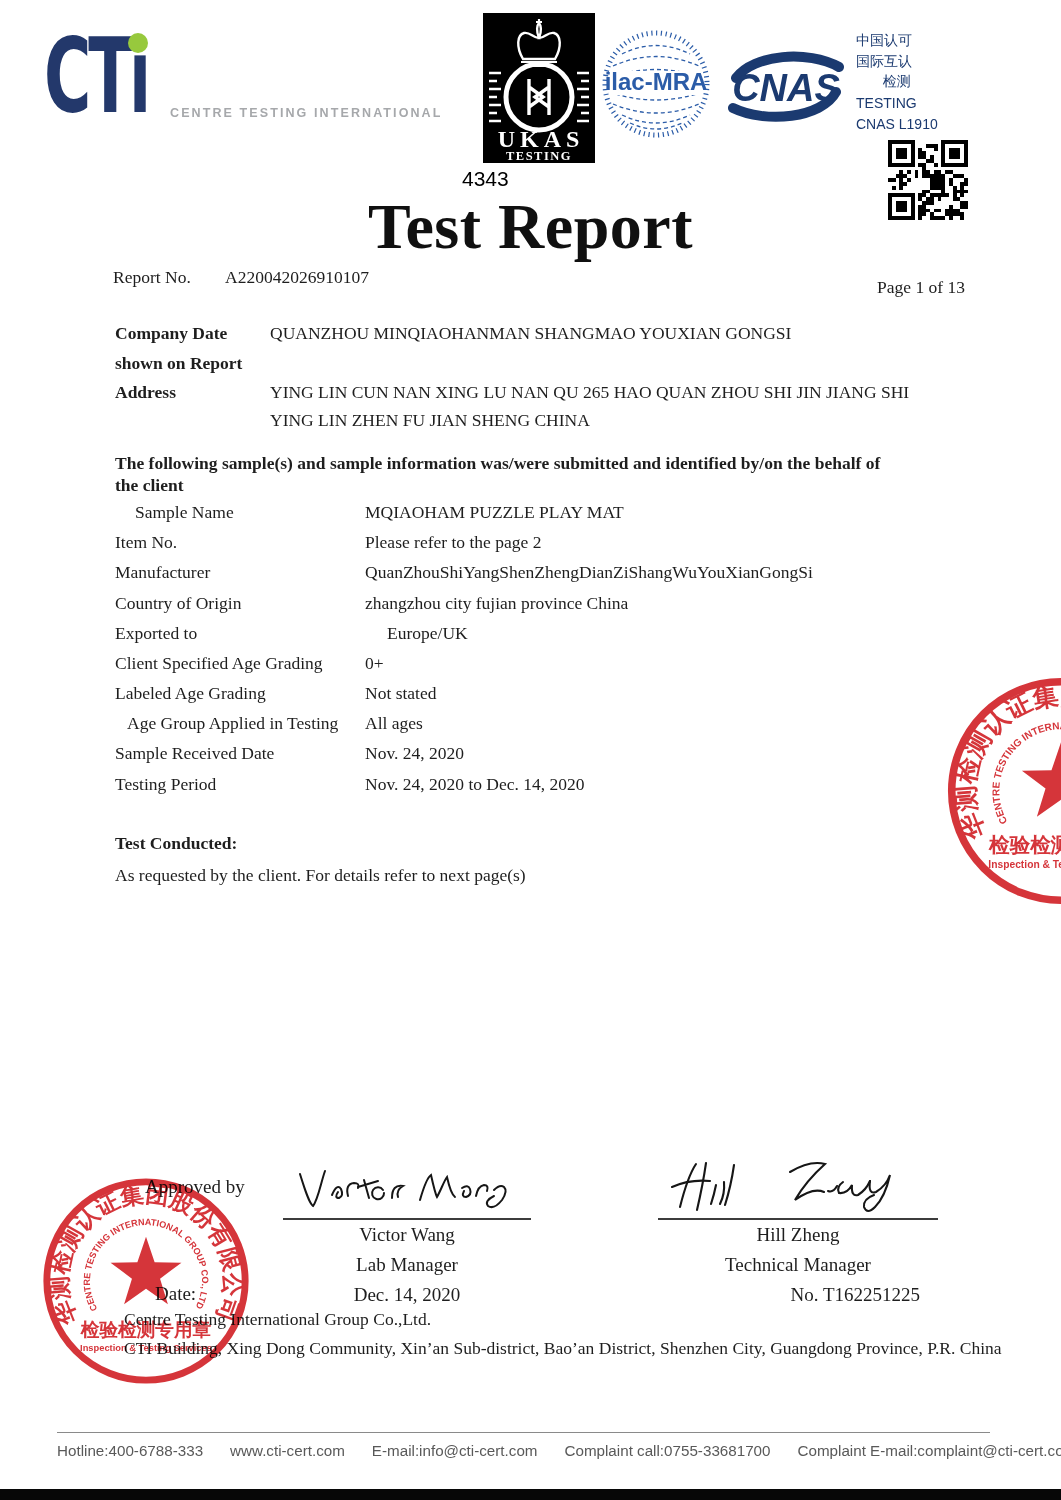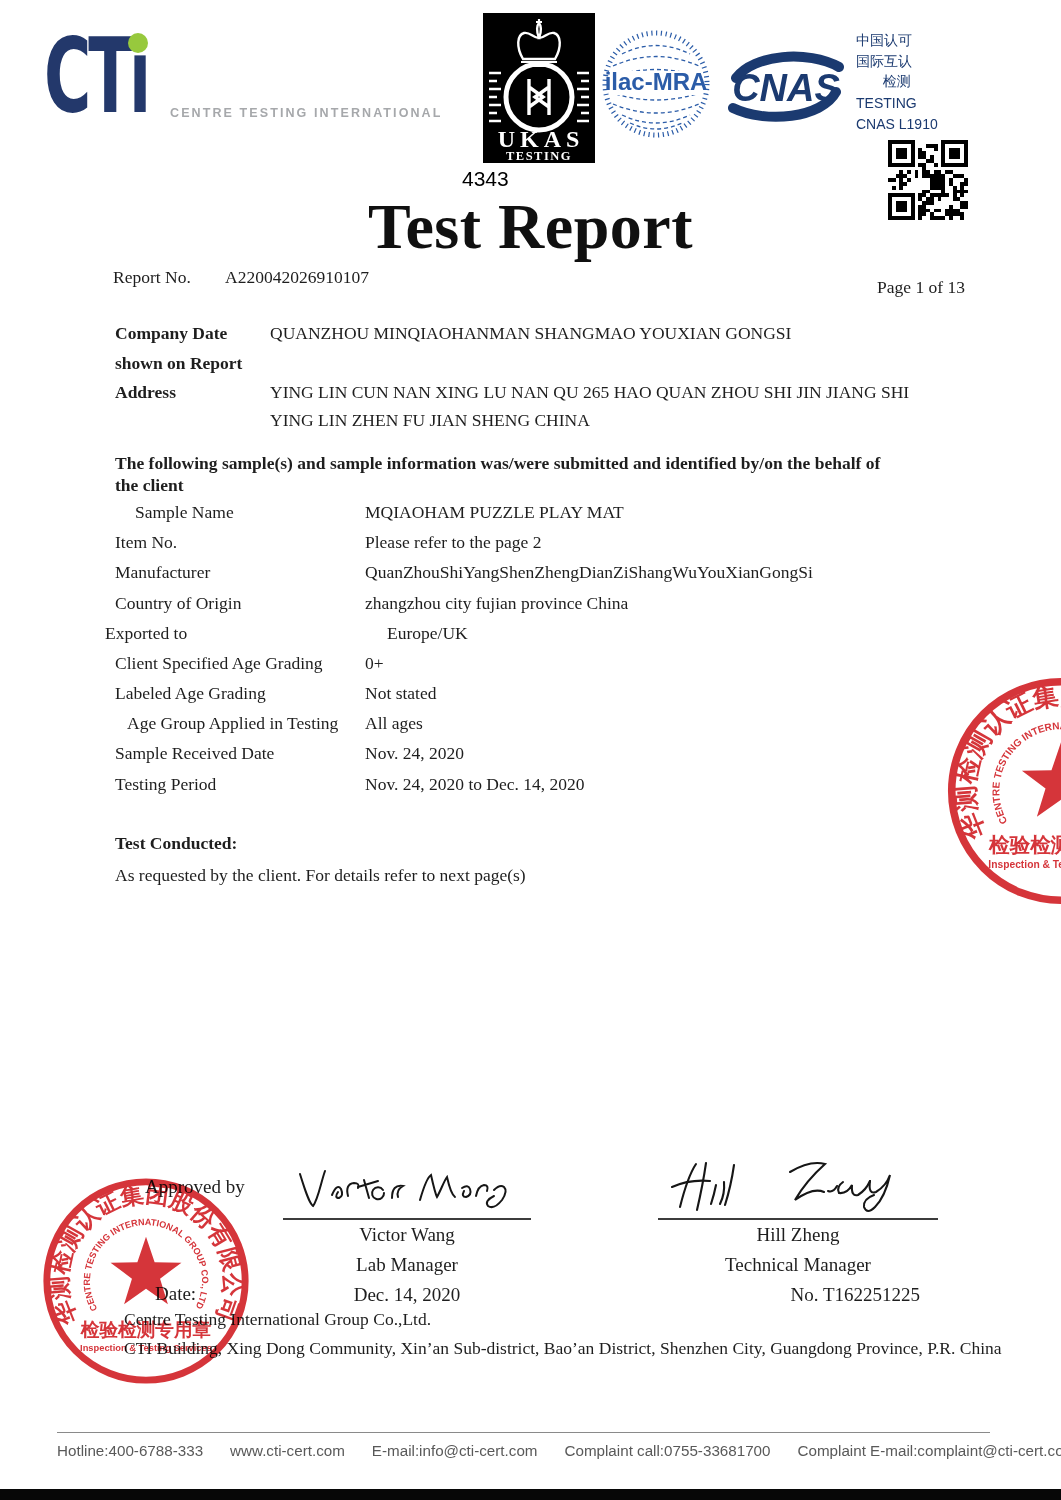--- a/index.html
+++ b/index.html
@@ -249,21 +249,21 @@
 
   <div>
     <div class="abs body17" style="left:123px;top:501px;margin-left:12px;">Sample Name</div>
     <div class="abs body17" style="left:365px;top:501px;">MQIAOHAM PUZZLE PLAY MAT</div>
     <div class="abs body17" style="left:115px;top:531px;">Item No.</div>
     <div class="abs body17" style="left:365px;top:531px;">Please refer to the page 2</div>
     <div class="abs body17" style="left:115px;top:561px;">Manufacturer</div>
     <div class="abs body17" style="left:365px;top:561px;">QuanZhouShiYangShenZhengDianZiShangWuYouXianGongSi</div>
     <div class="abs body17" style="left:115px;top:592px;">Country of Origin</div>
     <div class="abs body17" style="left:365px;top:592px;">zhangzhou city fujian province China</div>
-    <div class="abs body17" style="left:105px;top:622px;">Exported to</div>
+    <div class="abs body17" style="left:115px;top:622px;">Exported to</div>
     <div class="abs body17" style="left:387px;top:622px;">Europe/UK</div>
     <div class="abs body17" style="left:115px;top:652px;">Client Specified Age Grading</div>
     <div class="abs body17" style="left:365px;top:652px;">0+</div>
     <div class="abs body17" style="left:115px;top:682px;">Labeled Age Grading</div>
     <div class="abs body17" style="left:365px;top:682px;">Not stated</div>
     <div class="abs body17" style="left:115px;top:712px;margin-left:12px;">Age Group Applied in Testing</div>
     <div class="abs body17" style="left:365px;top:712px;">All ages</div>
     <div class="abs body17" style="left:115px;top:742px;">Sample Received Date</div>
     <div class="abs body17" style="left:365px;top:742px;">Nov. 24, 2020</div>
     <div class="abs body17" style="left:115px;top:773px;">Testing Period</div>

